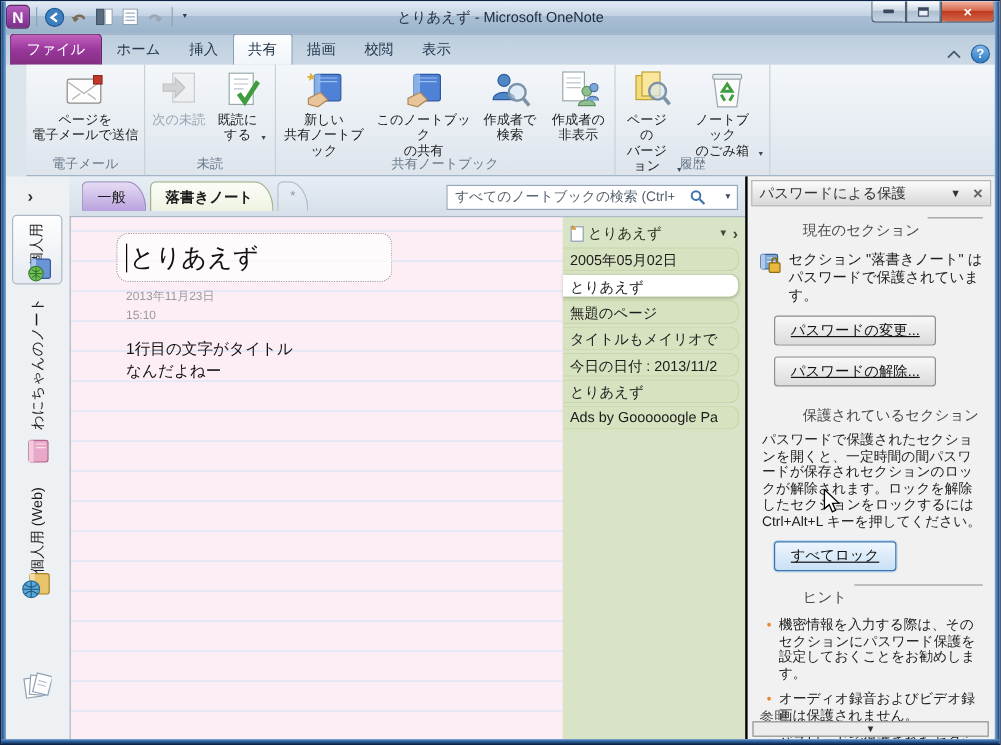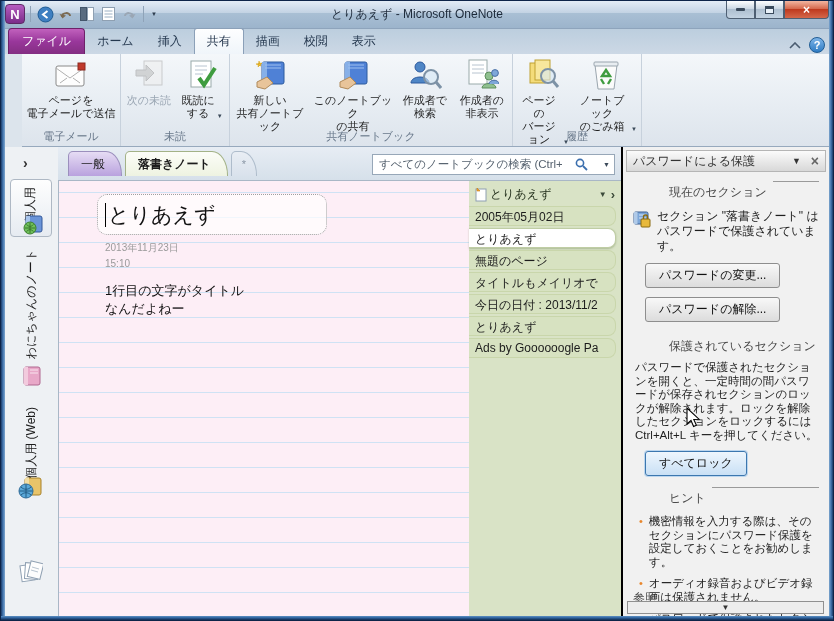--- a/index.html
+++ b/index.html
@@ -110,21 +110,21 @@
   #tp-title{flex:1;font-size:12px;color:#333;}
   #tp-drop{font-size:9px;color:#333;margin-right:10px;}
   #tp-close{font-size:14px;color:#666;font-weight:bold;line-height:12px;}
   #tp-body{padding:8px 10px 0;position:relative;}
   .tp-sechead{display:flex;align-items:flex-start;margin-top:4px;margin-left:36px;}
   .tp-sechead .txt{color:#4a4a4a;white-space:nowrap;}
   .tp-sechead .rule{flex:1;border-bottom:1px solid #9a9a9a;margin-left:6px;transform:translateY(-3px);}
   .tp-status{display:flex;gap:6px;margin-top:8px;line-height:15px;}
   .tp-btn{display:block;margin:9px 0 0 12px;padding:3px 13px;font-size:12px;color:#111;
     border:1px solid #8e8e8e;border-radius:3px;background:linear-gradient(#f8f8f8,#dcdcdc);
-    font-family:"Liberation Sans","DejaVu Sans",sans-serif;}
+    font-family:"Liberation Sans","DejaVu Sans",sans-serif;text-decoration:underline;}
   .tp-btn.lockall{border-color:#3c77af;background:linear-gradient(#eef6fd,#c9e0f5);box-shadow:0 0 0 1px #bcd6ee;}
   .tp-para{margin:6px 0 0 2px;line-height:13.5px;font-size:11.5px;}
   .hint{display:flex;gap:6px;margin:8px 0 0 6px;line-height:13.5px;font-size:11.5px;}
   .hint .b{color:#e8862c;font-size:11px;}
   #tp-seealso{position:absolute;bottom:9px;left:10px;color:#4a4a4a;}
   #tp-scrolldown{position:absolute;bottom:2px;left:4px;right:5px;height:13px;border:1px solid #909090;
     background:#ededed;display:flex;align-items:center;justify-content:center;font-size:8px;color:#333;z-index:5;}
   
   #cursor{position:absolute;left:684px;top:406px;z-index:60;}
 </style>

